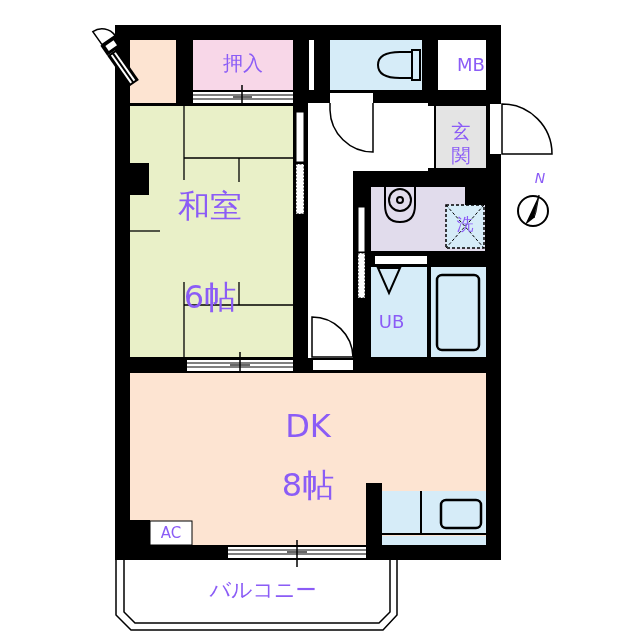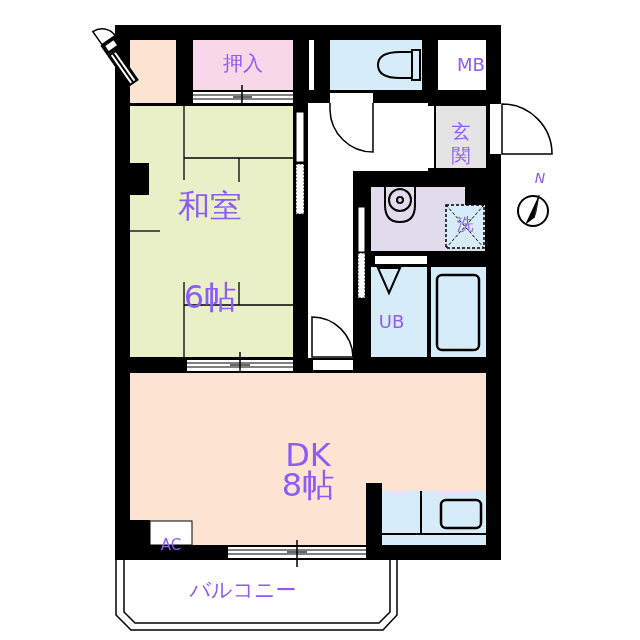--- a/index.html
+++ b/index.html
@@ -158,17 +158,17 @@
   </g>
 </svg>
 
 <div class="lbl" style="left:193px; top:52px; width:100px; font-size:20px;">押入</div>
 <div class="lbl" style="left:438px; top:55px; width:48px; font-size:18px;margin-left:9px;">MB</div>
 <div class="lbl" style="left:444px; top:110px; width:34px; font-size:19px; white-space:normal; word-break:break-all; line-height:1.25;margin-top:10px;">玄関</div>
 <div class="lbl" style="left:446px; top:215px; width:38px; font-size:17px;">洗</div>
 <div class="lbl" style="left:371px; top:312px; width:41px; font-size:18px;">UB</div>
 <div class="lbl" style="left:150px; top:191px; width:120px; font-size:32px;font-family:Liberation Mono, monospace;">和室</div>
 <div class="lbl" style="left:150px; top:239px; width:120px; font-size:32px;margin-top:40px;">6帖</div>
-<div class="lbl" style="left:248px; top:437px; width:120px; font-size:32px;">DK</div>
+<div class="lbl" style="left:248px; top:408px; width:120px; font-size:32px;">DK</div>
 <div class="lbl" style="left:248px; top:467px; width:120px; font-size:32px;">8帖</div>
-<div class="lbl" style="left:150px; top:525px; width:42px; font-size:15px;margin-top:12px;">AC</div>
-<div class="lbl" style="left:148px; top:578px; width:190px; font-size:21px;">バルコニー</div>
+<div class="lbl" style="left:150px; top:525px; width:42px; font-size:15px;">AC</div>
+<div class="lbl" style="left:168px; top:578px; width:190px; font-size:21px;">バルコニー</div>
 <div class="lbl" style="left:530px; top:170px; width:20px; font-size:14px; font-style:italic;">N</div>
 
 </body></html>

